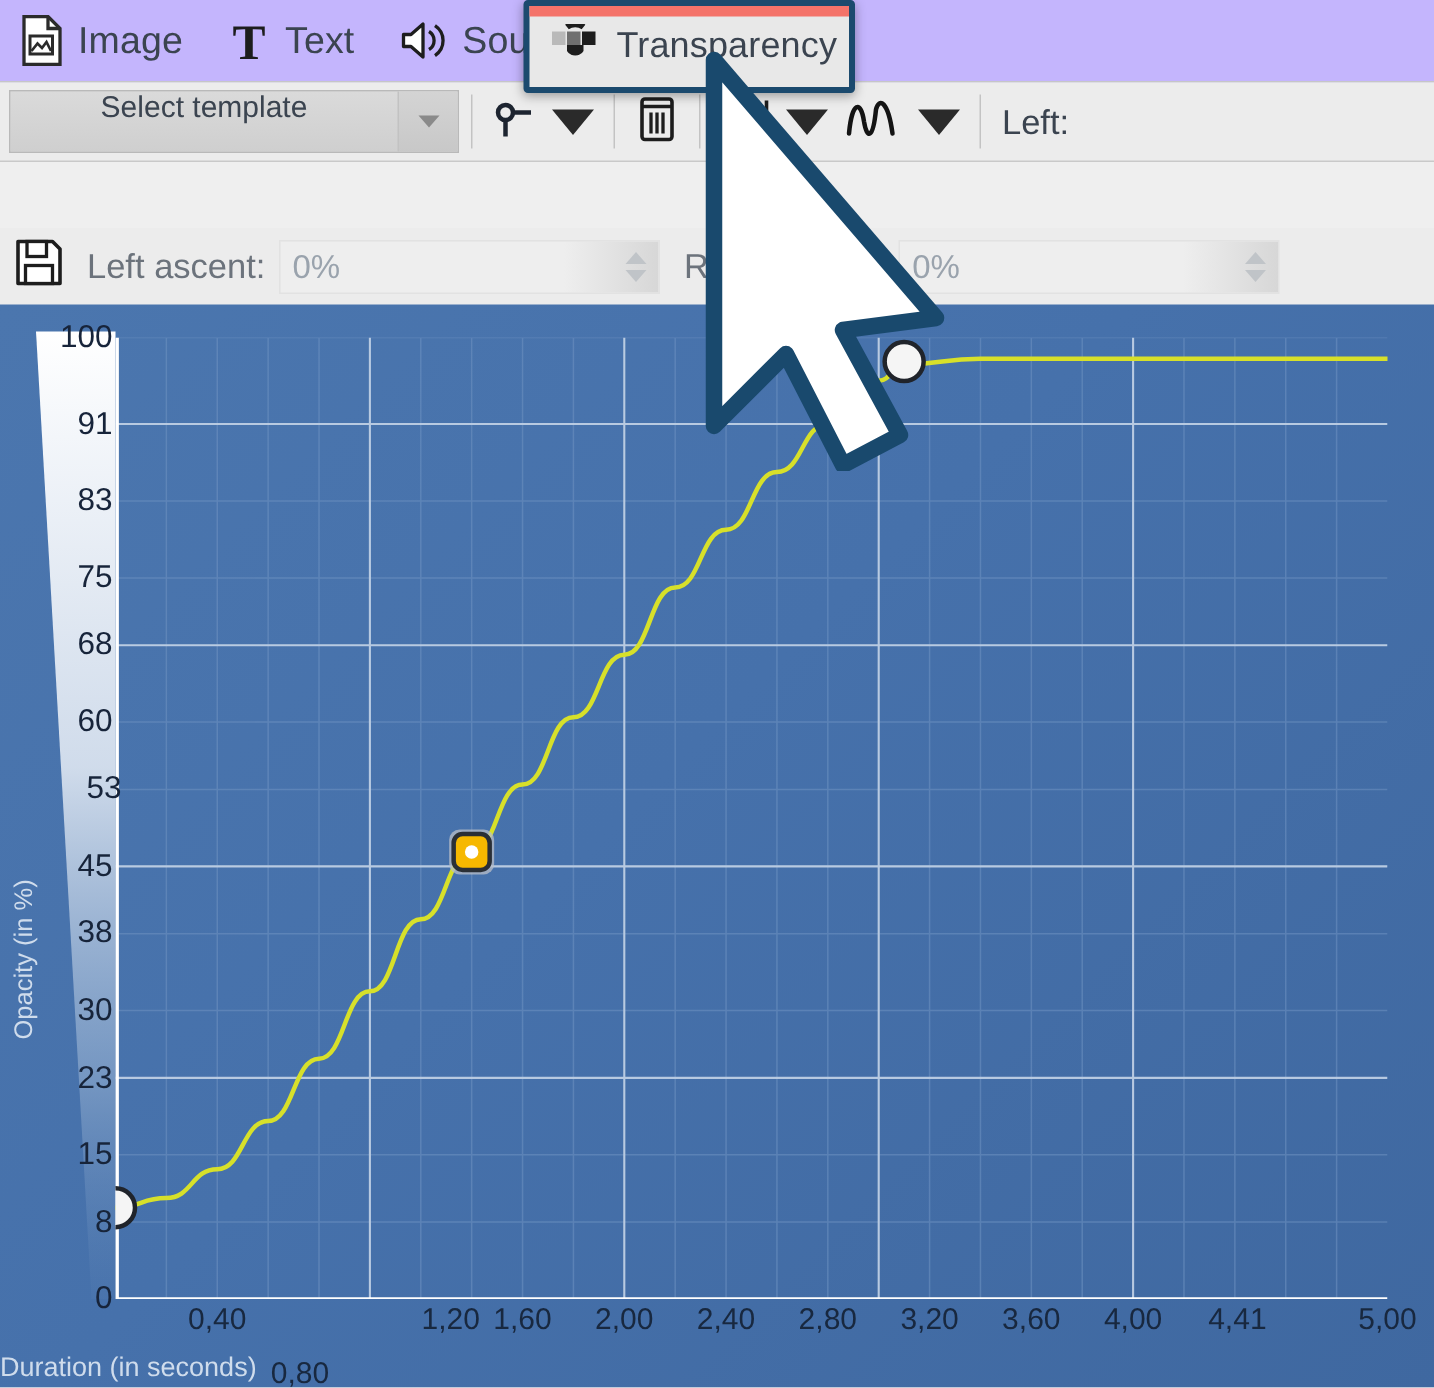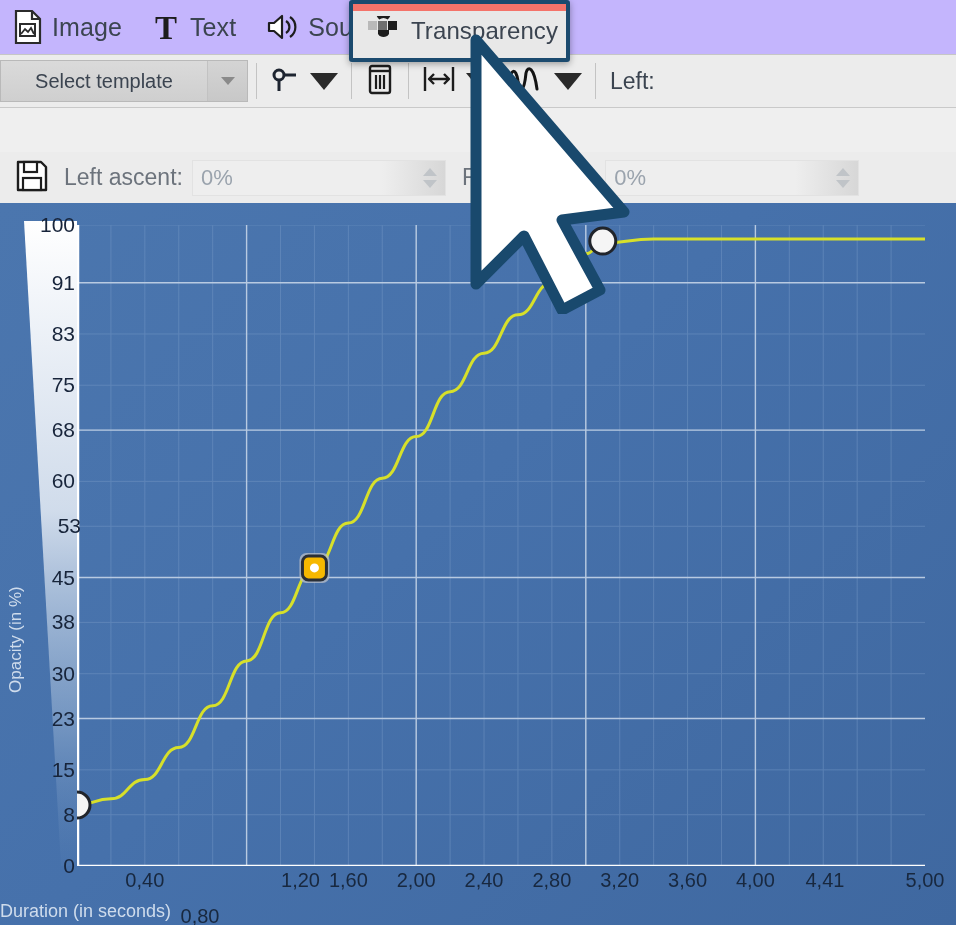--- a/index.html
+++ b/index.html
@@ -64,25 +64,25 @@
 
   
   .toolbar {
     position: absolute; left: 0; top: 55px;
     width: 956px; height: 53px;
     background: #ececec;
     border-bottom: 1px solid #c9c9c9;
     display: flex; align-items: center;
   }
   .combo {
-    width: 248px; height: 42px;
-    margin-left: 0;
+    width: 300px; height: 42px;
+    margin-left: 6px;
     background: linear-gradient(#dadada,#cfcfcf);
     border: 1px solid #b9b9b9;
-    display: flex; align-items: center;
+    display: flex; 
   }
   .combo-text {
     flex: 1;
     text-align: center;
     font-size: 20px;
     color: #3b4450;
   }
   .combo-arrow {
     width: 40px; height: 100%;
     display: flex; align-items: center; justify-content: center;
@@ -162,21 +162,21 @@
   .field-transparency {
     width: 117px; height: 34px;
   }
 
   
   .row3 {
     position: absolute; left: 0; top: 152px;
     width: 956px; height: 51px;
     background: #ececec;
     display: flex; align-items: center;
-    padding-left: 16px;
+    padding-left: 10px;
   }
   .row3 .lbl { font-size: 23px; color: #6c737c; margin: 0 9px 0 16px; }
   .field-ascent {
     width: 254px; height: 36px;
     background: linear-gradient(to right,#eeeeee 75%,#d7d7d7);
     border: 1px solid #e2e2e2;
   }
   .field-ascent .val { color: #9aa3ad; }
 
   

